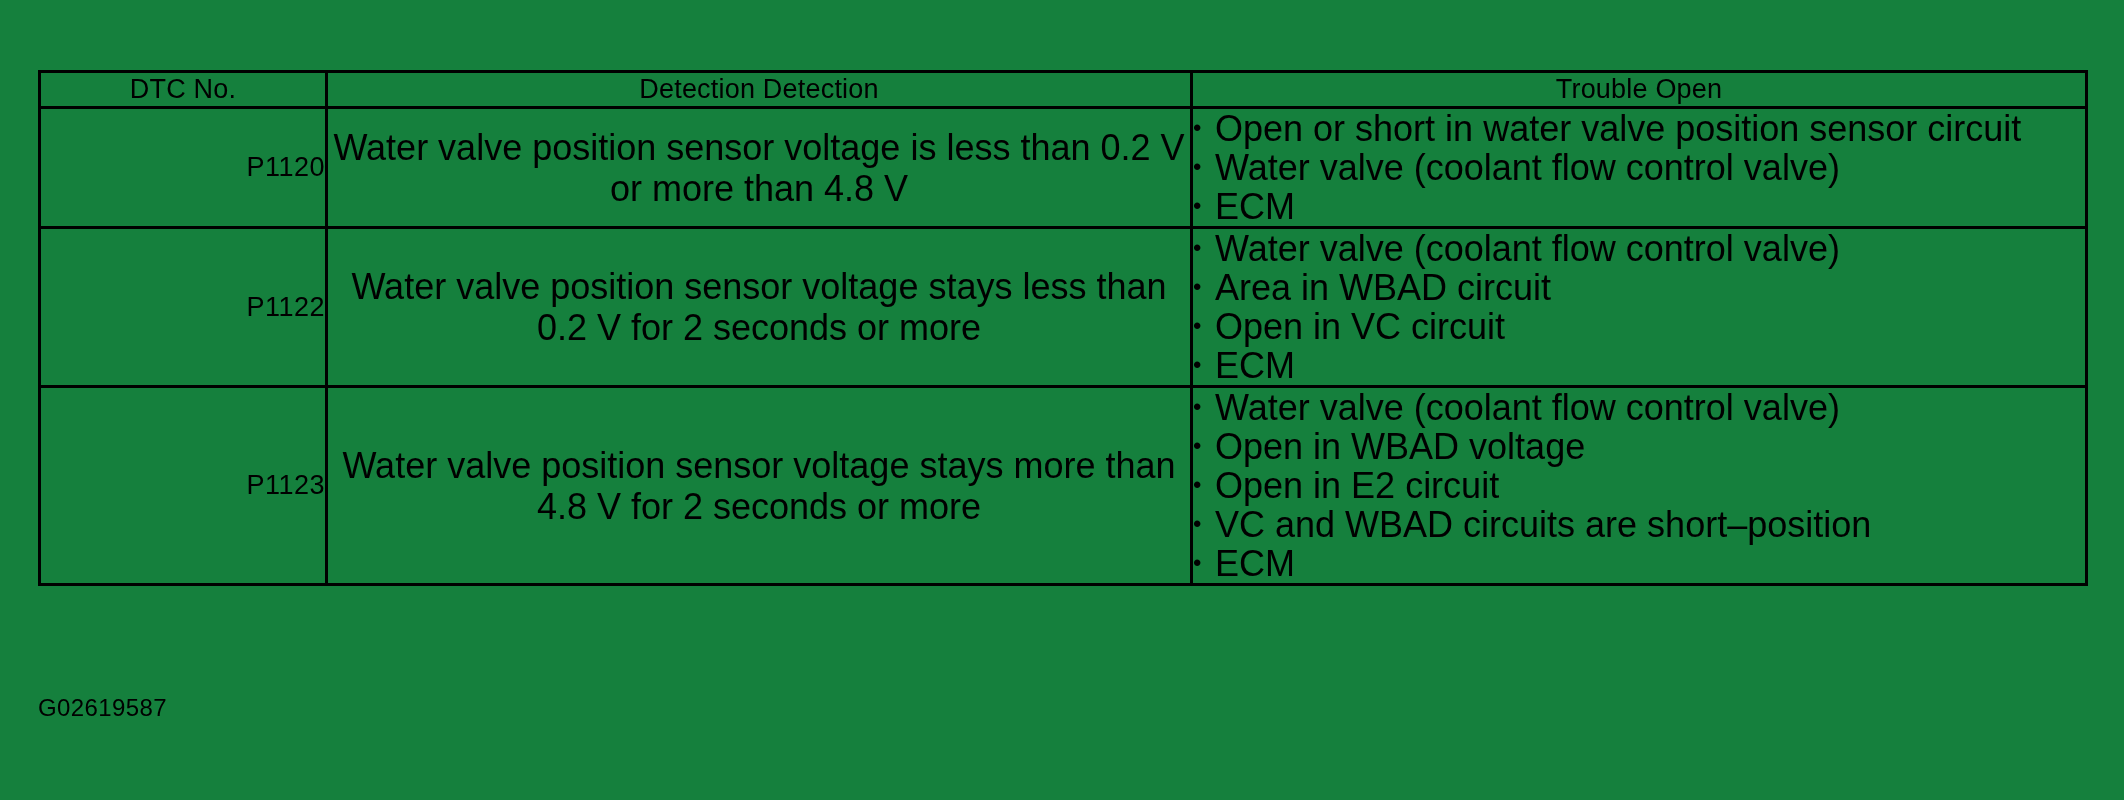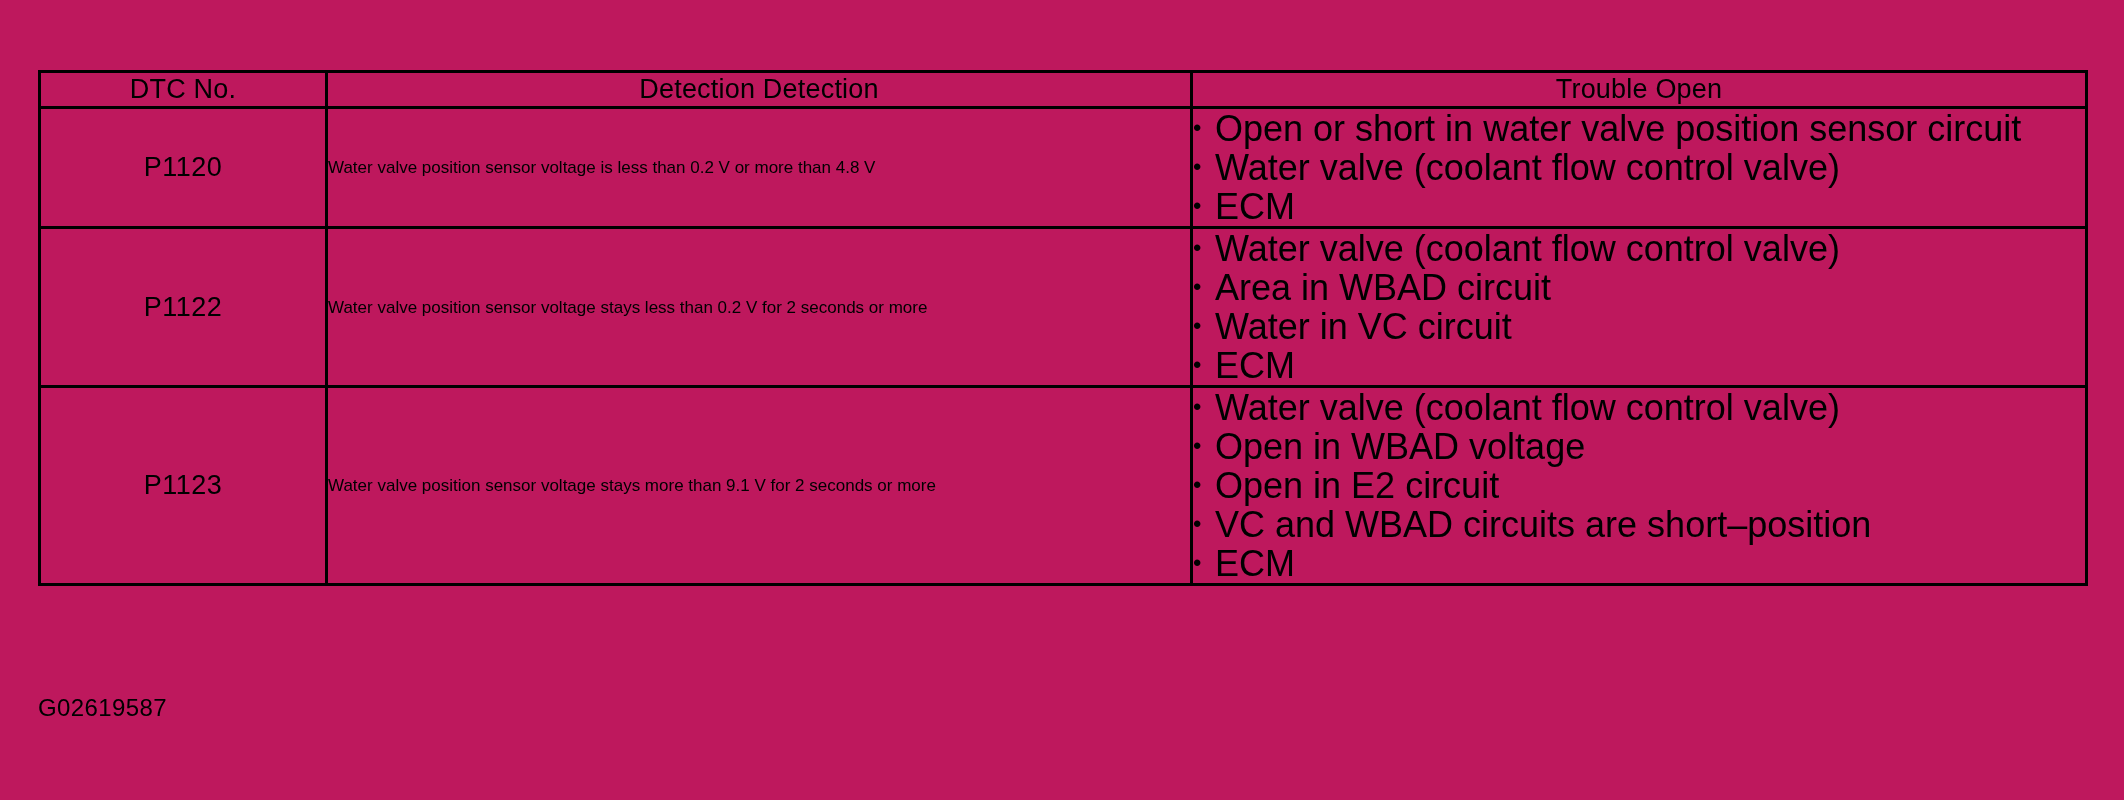--- a/index.html
+++ b/index.html
@@ -11,21 +11,21 @@
     width: 2124px;
     height: 800px;
     font-family: "Liberation Sans", sans-serif;
     color: #000000;
     overflow: hidden;
   }
   .page {
     position: relative;
     width: 2124px;
     height: 800px;
-    background: #be185d;
+    background: #15803d;
   }
   .dtc-table {
     position: absolute;
     left: 38px;
     top: 70px;
     width: 2047px;
     border-collapse: collapse;
     table-layout: fixed;
   }
   .dtc-table td,
@@ -40,29 +40,29 @@
   .col-trouble  { width: 895px; }
 
   thead th {
     text-align: center;
     font-size: 27px;
     height: 33px;
     line-height: 33px;
     letter-spacing: 0.2px;
   }
   .cell-dtc {
-    text-align: center;
+    text-align: right;
     font-size: 27px;
     letter-spacing: 0.5px;
   }
   .cell-cond {
     padding: 0 20px 0 26px;
-    font-size: 17px;
+    font-size: 36px;
     line-height: 41px;
-    text-align: left;
+    text-align: center;
   }
   .cell-trouble {
     padding: 14px 16px 14px 24px;
     vertical-align: top;
   }
   .bullets {
     list-style: none;
     margin: 0;
     padding: 0;
   }
@@ -124,29 +124,29 @@
         </td>
       </tr>
 
       <tr class="row-2">
         <td class="cell-dtc">P1122</td>
         <td class="cell-cond">Water valve position sensor voltage stays less than 0.2 V for 2 seconds or more</td>
         <td class="cell-trouble">
           <ul class="bullets">
             <li>Water valve (coolant flow control valve)</li>
             <li>Area in WBAD circuit</li>
-            <li>Water in VC circuit</li>
+            <li>Open in VC circuit</li>
             <li>ECM</li>
           </ul>
         </td>
       </tr>
 
       <tr class="row-3">
         <td class="cell-dtc">P1123</td>
-        <td class="cell-cond">Water valve position sensor voltage stays more than 9.1 V for 2 seconds or more</td>
+        <td class="cell-cond">Water valve position sensor voltage stays more than 4.8 V for 2 seconds or more</td>
         <td class="cell-trouble">
           <ul class="bullets">
             <li>Water valve (coolant flow control valve)</li>
             <li>Open in WBAD voltage</li>
             <li>Open in E2 circuit</li>
             <li>VC and WBAD circuits are short–position</li>
             <li>ECM</li>
           </ul>
         </td>
       </tr>

